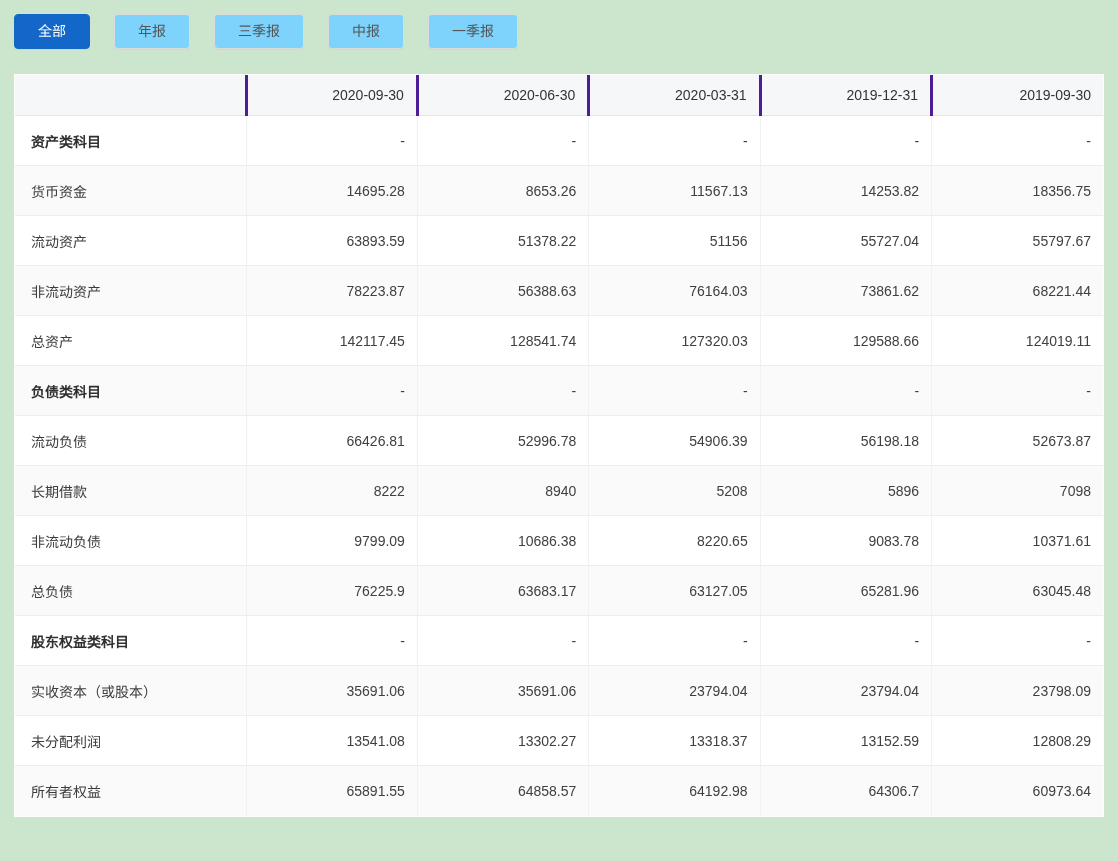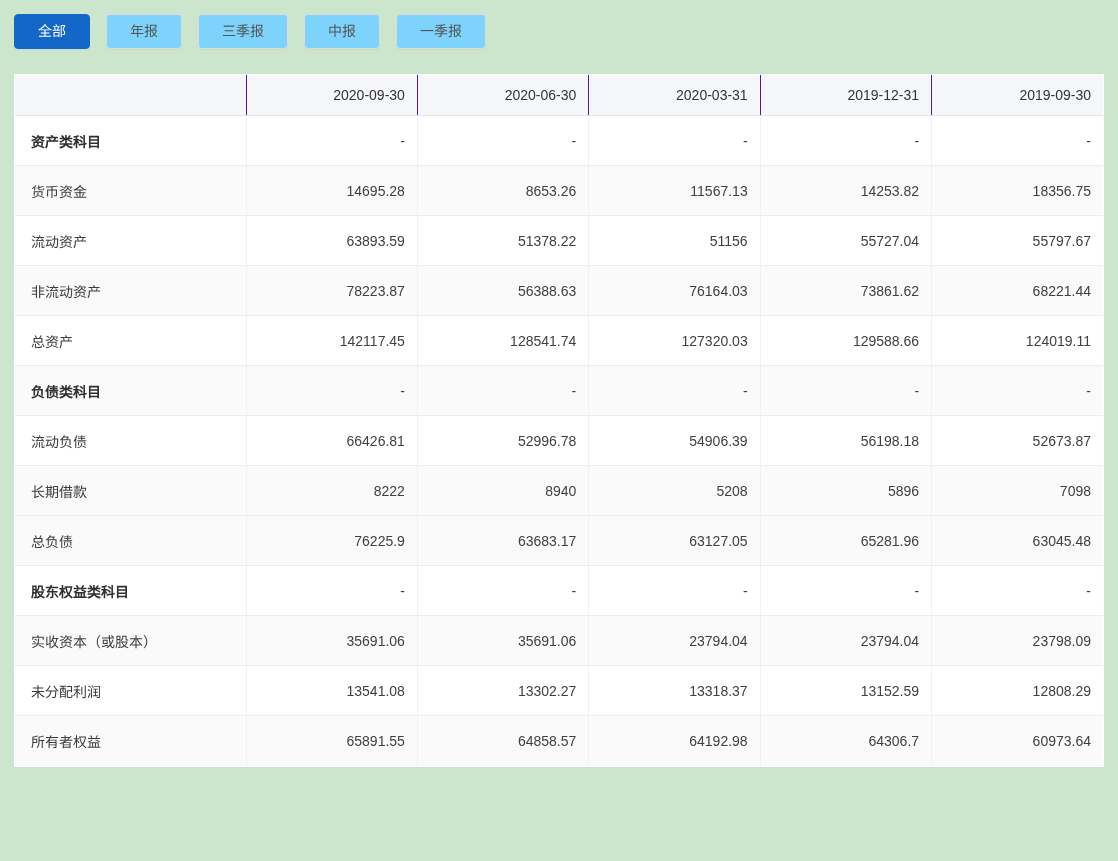--- a/index.html
+++ b/index.html
@@ -14,21 +14,21 @@
     display:flex;justify-content:space-between;align-items:flex-start;
     padding:11px 16px 0 14px;
   }
   .page-title{
     font-size:16px;font-weight:700;color:#222;margin:0;line-height:20px;
   }
   .unit-label{
     font-size:13px;color:#444;padding-top:3px;
   }
   .filterbar{
-    display:flex;gap:16px;
+    display:flex;gap:24px;
     padding:14px 14px 0 14px;
   }
   .filter-btn{
     height:35px;
     padding:0 23px;
     font-size:14px;
     font-family:inherit;
     border-radius:4px;
     border:1px solid #dcdcdc;
     background:#7dd3fc;
@@ -54,21 +54,21 @@
     font-size:14px;
   }
   thead th{
     background:#f6f7f9;
     height:40px;
     font-weight:400;
     color:#333;
     text-align:right;
     padding:0 12px 0 0;
     border-bottom:1px solid #e3e5e8;
-    border-right:1px solid #4c1d95;
+    border-right:3px solid #4c1d95;
   }
   thead th.label{text-align:left;padding-left:16px;}
   thead th:last-child, tbody td:last-child{border-right:none;}
   tbody td{
     height:50px;
     box-sizing:border-box;
     color:#404040;
     text-align:right;
     padding:0 12px 0 0;
     border-bottom:1px solid #ecedef;
@@ -175,20 +175,28 @@
             <td>52673.87</td>
           </tr>
           <tr class="striped">
             <td class="label">长期借款</td>
             <td>8222</td>
             <td>8940</td>
             <td>5208</td>
             <td>5896</td>
             <td>7098</td>
           </tr>
+          <tr class="">
+            <td class="label">非流动负债</td>
+            <td>9799.09</td>
+            <td>10686.38</td>
+            <td>8220.65</td>
+            <td>9083.78</td>
+            <td>10371.61</td>
+          </tr>
           <tr class="striped">
             <td class="label">总负债</td>
             <td>76225.9</td>
             <td>63683.17</td>
             <td>63127.05</td>
             <td>65281.96</td>
             <td>63045.48</td>
           </tr>
           <tr class=" section">
             <td class="label">股东权益类科目</td>

